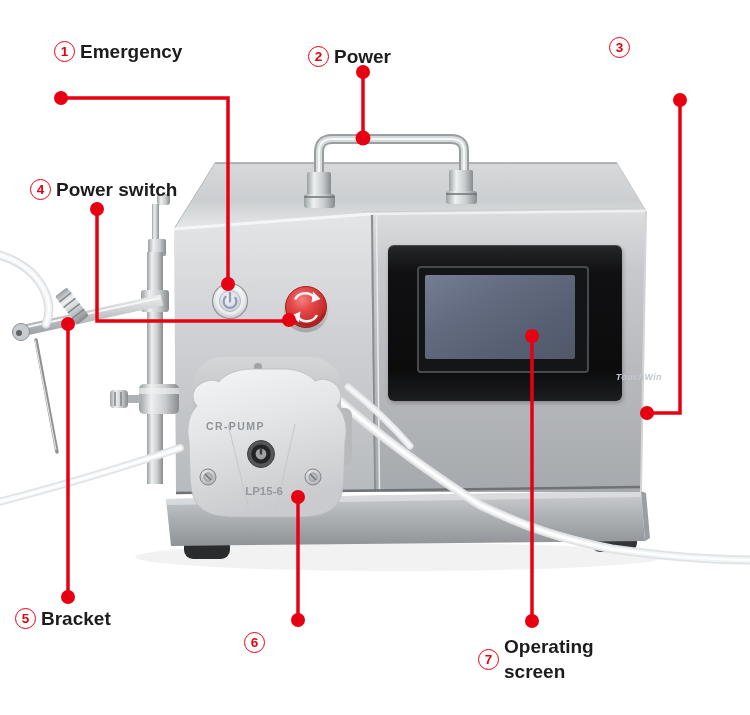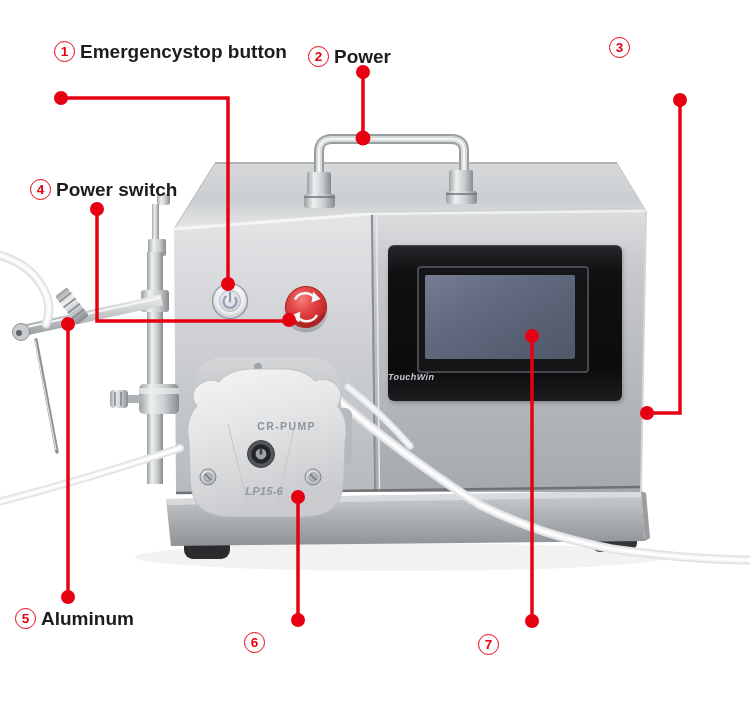--- a/index.html
+++ b/index.html
@@ -7,34 +7,34 @@
          font-family:"Liberation Sans",sans-serif;}
   .stage svg{position:absolute;left:0;top:0;}
   
   .bezel{position:absolute;left:388px;top:245px;width:234px;height:156px;border-radius:6px;
          background:linear-gradient(180deg,#26272a 0%,#101012 18%,#0c0c0d 80%,#1d1e20 100%);
          box-shadow:inset 0 1px 1px rgba(255,255,255,.18), 1px 2px 4px rgba(0,0,0,.25);}
   .scr-frame{position:absolute;left:29px;top:21px;width:168px;height:103px;border:2px solid #46494e;
          border-radius:4px;background:#141517;}
   .scr{position:absolute;left:37px;top:30px;width:150px;height:84px;border-radius:2px;
          background:linear-gradient(150deg,#767d92 0%,#636b80 35%,#575f73 70%,#505869 100%);}
-  .scr-logo{position:absolute;left:0;top:127px;width:100%;text-align:left;
-         font-size:9px;font-style:italic;font-weight:700;letter-spacing:.4px;color:#c3c7d0;}
+  .scr-logo{position:absolute;left:0;top:127px;width:100%;text-align:right;
+         font-size:9px;font-style:italic;font-weight:700;letter-spacing:.4px;color:#c3c7d0;padding-left:40px;}
   
-  .pump-brand{position:absolute;left:206px;top:420px;width:110px;text-align:right;
+  .pump-brand{position:absolute;left:206px;top:420px;width:110px;text-align:left;
          font-size:10.5px;font-weight:700;letter-spacing:1.4px;color:#8e9499;}
   .pump-model{position:absolute;left:226px;top:485px;width:76px;text-align:center;
-         font-size:11.5px;font-style:italic;font-weight:600;color:#94999e;}
+         font-size:11.5px;font-weight:600;color:#94999e;}
   
   .label{position:absolute;display:flex;align-items:center;gap:5px;
          font-size:19px;font-weight:700;color:#1c1c1c;line-height:25px;white-space:nowrap;}
   .num{width:21px;height:21px;border:1.6px solid #e60012;border-radius:50%;color:#e60012;
        font-size:13.5px;font-weight:700;display:flex;align-items:center;justify-content:center;
        flex:0 0 auto;box-sizing:border-box;}
-  .ltext{display:flex;flex-direction:row;}
+  .ltext{display:flex;flex-direction:column;}
 </style>
 </head>
 <body>
 
 <div class="stage">
 
   <svg width="750" height="715" viewBox="0 0 750 715">
     <defs>
       <linearGradient id="gTop" x1="0" y1="163" x2="0" y2="232" gradientUnits="userSpaceOnUse">
         <stop offset="0" stop-color="#d6d8da"></stop>
@@ -286,21 +286,20 @@
       <polyline points="532,336 532,621" fill="none" stroke-width="3.5"></polyline>
       <circle cx="532" cy="336" r="7" stroke="none"></circle>
         <circle cx="532" cy="621" r="7" stroke="none"></circle>
     </g>
   </svg>
 
   <div class="label" style="left:54px;top:39px">
     <span class="num">1</span>
     <span class="ltext">
       <span>Emergency</span>
-      <span>stop button</span>
     </span>
   </div>
   <div class="label" style="left:308px;top:44px">
     <span class="num">2</span>
     <span class="ltext">
       <span>Power</span>
     </span>
   </div>
   <div class="label" style="left:609px;top:37px">
     <span class="num">3</span>
@@ -309,27 +308,29 @@
   </div>
   <div class="label" style="left:30px;top:177px">
     <span class="num">4</span>
     <span class="ltext">
       <span>Power switch</span>
     </span>
   </div>
   <div class="label" style="left:15px;top:606px">
     <span class="num">5</span>
     <span class="ltext">
-      <span>Aluminum</span>
+      <span>Bracket</span>
     </span>
   </div>
   <div class="label" style="left:244px;top:632px">
     <span class="num">6</span>
     <span class="ltext">
     </span>
   </div>
   <div class="label" style="left:478px;top:634px">
     <span class="num">7</span>
     <span class="ltext">
+      <span>Operating</span>
+      <span>screen</span>
     </span>
   </div>
 
 </div>
 
 </body></html>

